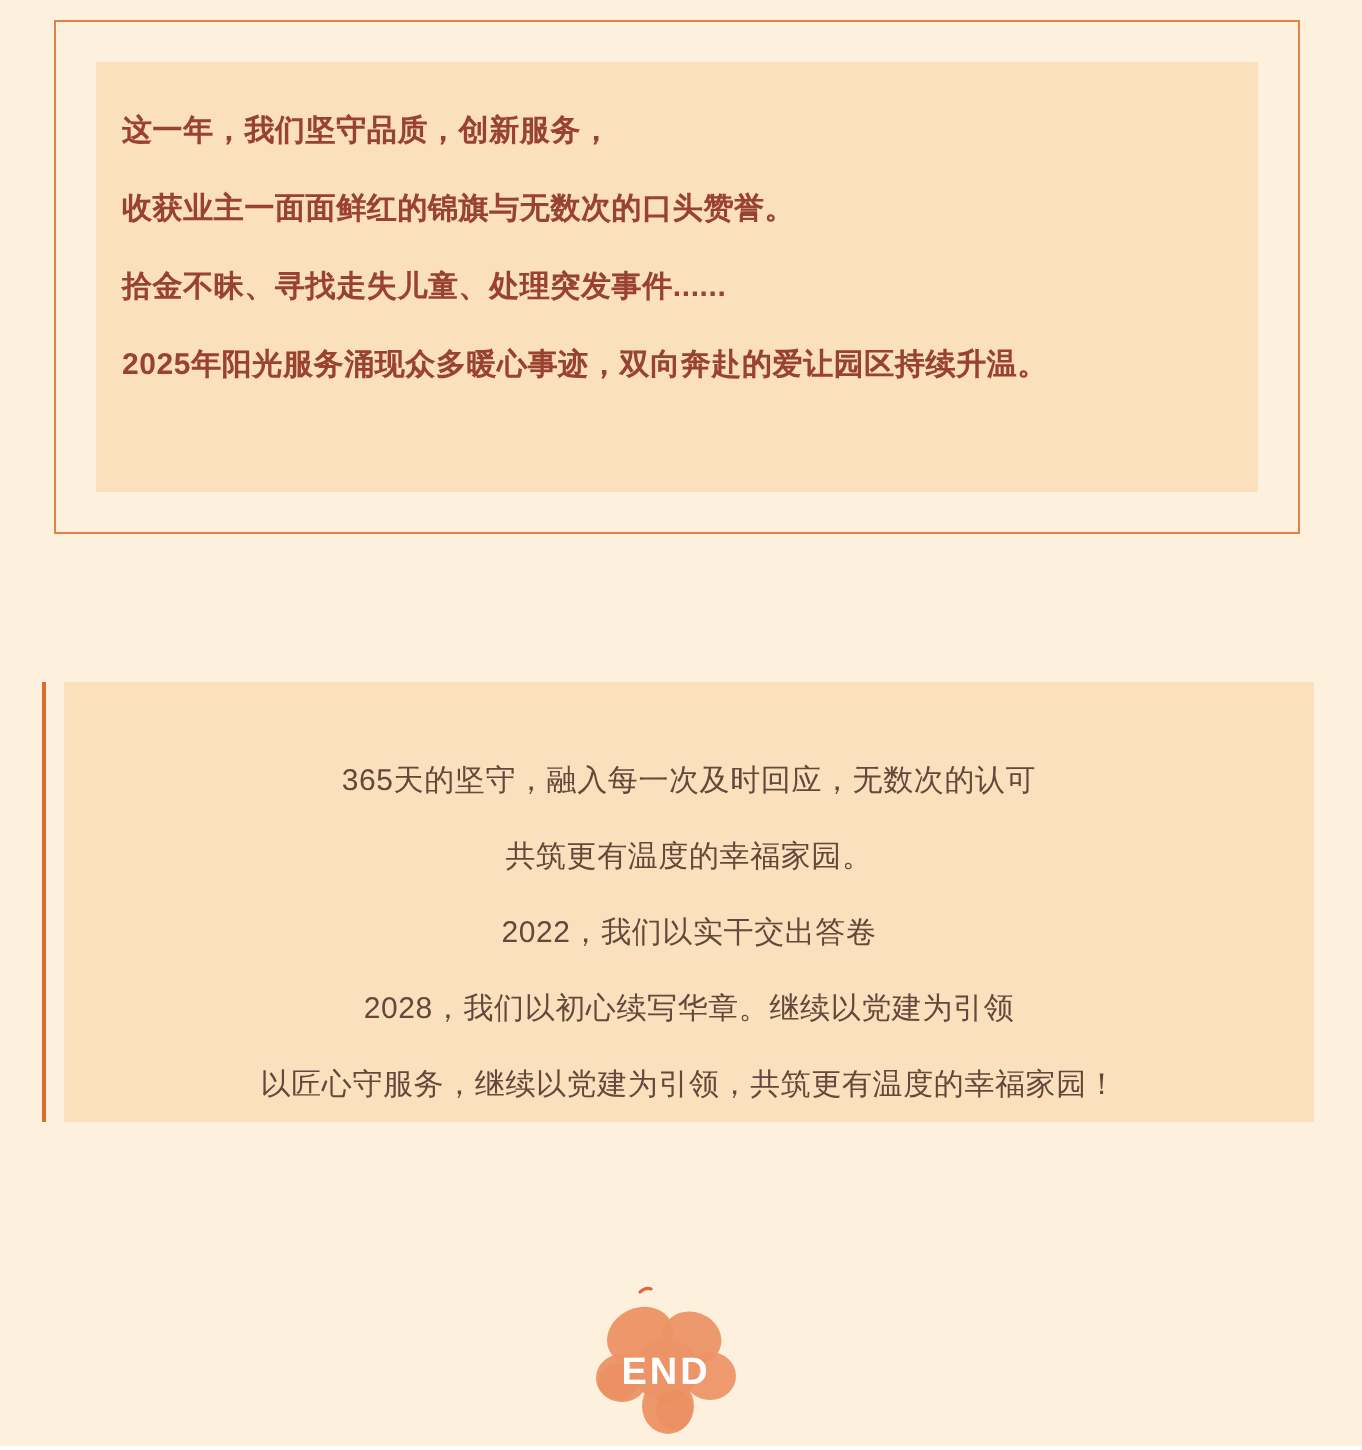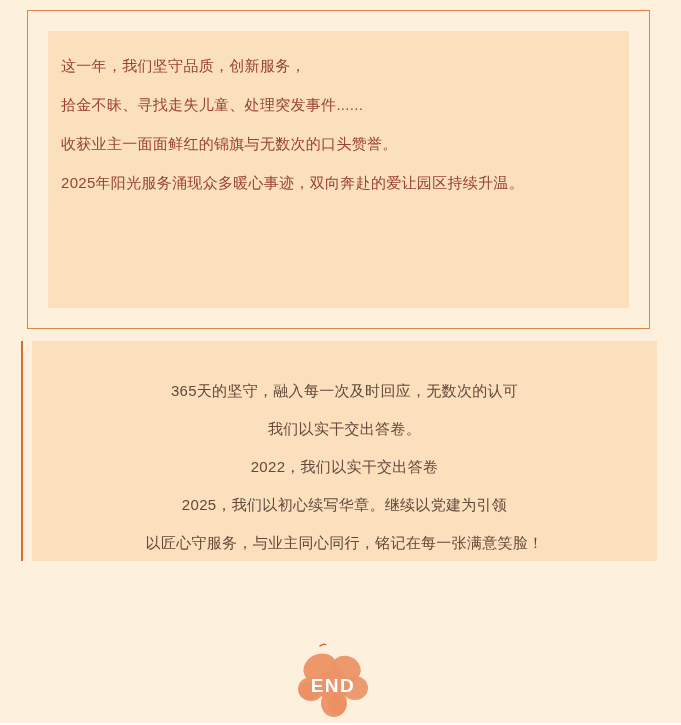--- a/index.html
+++ b/index.html
@@ -15,24 +15,25 @@
     background: var(--bg-page, #fdf1de);
     overflow: hidden;
   }
 
   
   .top-card {
     position: absolute;
     left: 27px;
     top: 10px;
     width: 623px;
-    height: 319px;
+    height: 257px;
     border: 1px solid var(--border-orange, #e0824a);
     background: var(--bg-page, #fdf1de);
     box-sizing: border-box;
+    font-weight: bold;
   }
   .top-card-inner {
     position: absolute;
     left: 20px;
     top: 20px;
     right: 20px;
     bottom: 20px;
     background: var(--bg-card, #fae0bc);
     padding: 26px 13px 56px 13px;
     box-sizing: border-box;
@@ -100,33 +101,33 @@
   }
 </style>
 </head>
 <body>
 
 <div class="page">
 
   <div class="top-card">
     <div class="top-card-inner">
       <p>这一年，我们坚守品质，创新服务，</p>
+      <p>收获业主一面面鲜红的锦旗与无数次的口头赞誉。</p>
       <p>拾金不昧、寻找走失儿童、处理突发事件......</p>
-      <p>收获业主一面面鲜红的锦旗与无数次的口头赞誉。</p>
       <p>2025年阳光服务涌现众多暖心事迹，双向奔赴的爱让园区持续升温。</p>
     </div>
   </div>
 
   <div class="summary-section">
     <div class="accent-line"></div>
     <p>365天的坚守，融入每一次及时回应，无数次的认可</p>
-    <p>我们以实干交出答卷。</p>
+    <p>共筑更有温度的幸福家园。</p>
     <p>2022，我们以实干交出答卷</p>
-    <p>2025，我们以初心续写华章。继续以党建为引领</p>
-    <p>以匠心守服务，与业主同心同行，铭记在每一张满意笑脸！</p>
+    <p>2028，我们以初心续写华章。继续以党建为引领</p>
+    <p>以匠心守服务，继续以党建为引领，共筑更有温度的幸福家园！</p>
   </div>
 
   <div class="end-wrap">
     <div class="end-badge">
       <svg width="84" height="78" viewBox="-42 -42 84 78" xmlns="http://www.w3.org/2000/svg">
 
         <path d="M -13 -38 q 3 -2.5 5.5 -1.5" stroke="#e2673d" stroke-width="1.6" fill="none" stroke-linecap="round"></path>
 
         <g fill="#ec9467">
           <ellipse cx="-13" cy="-16" rx="17" ry="14" transform="rotate(-25 -13 -16)" opacity="0.97"></ellipse>

